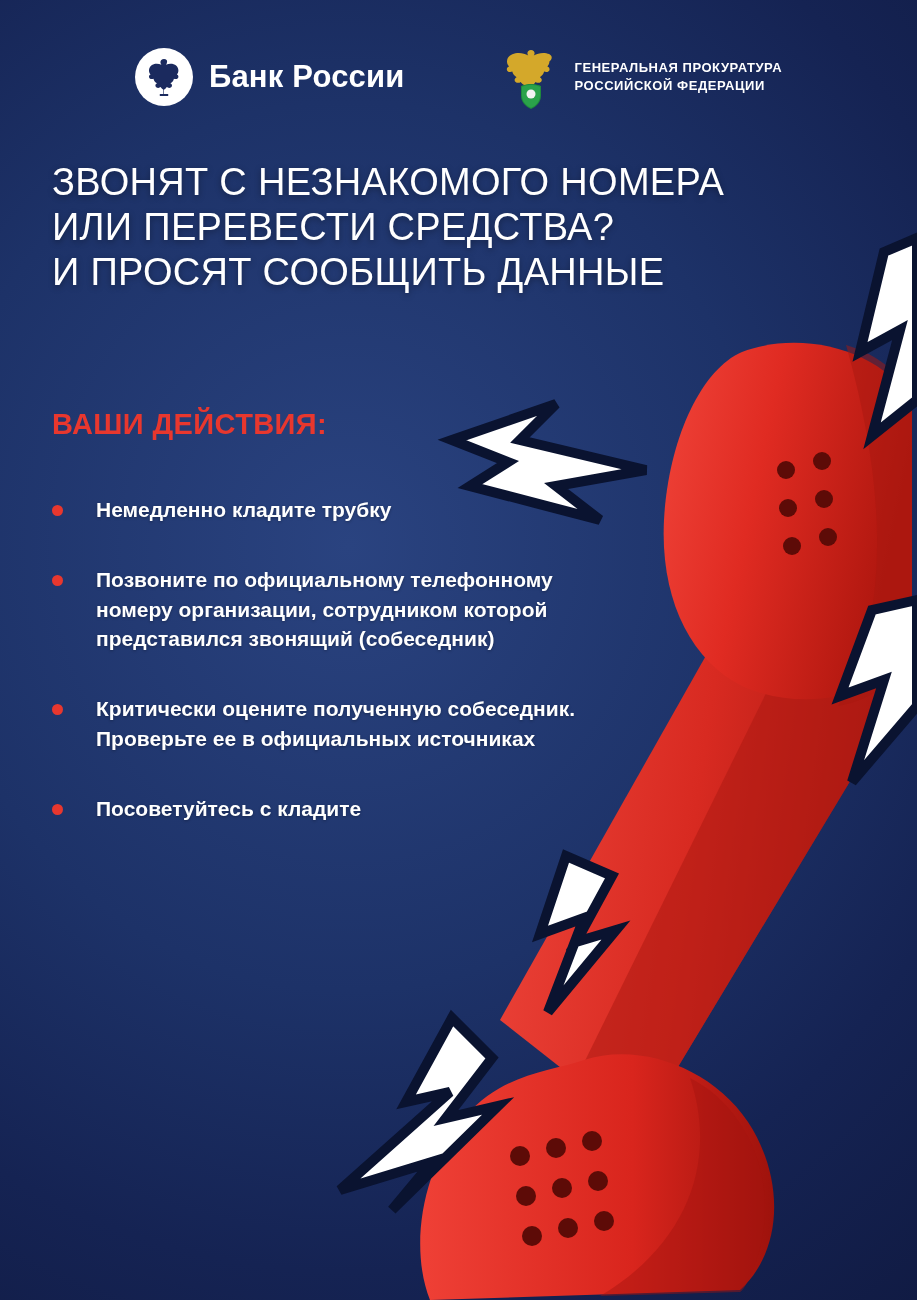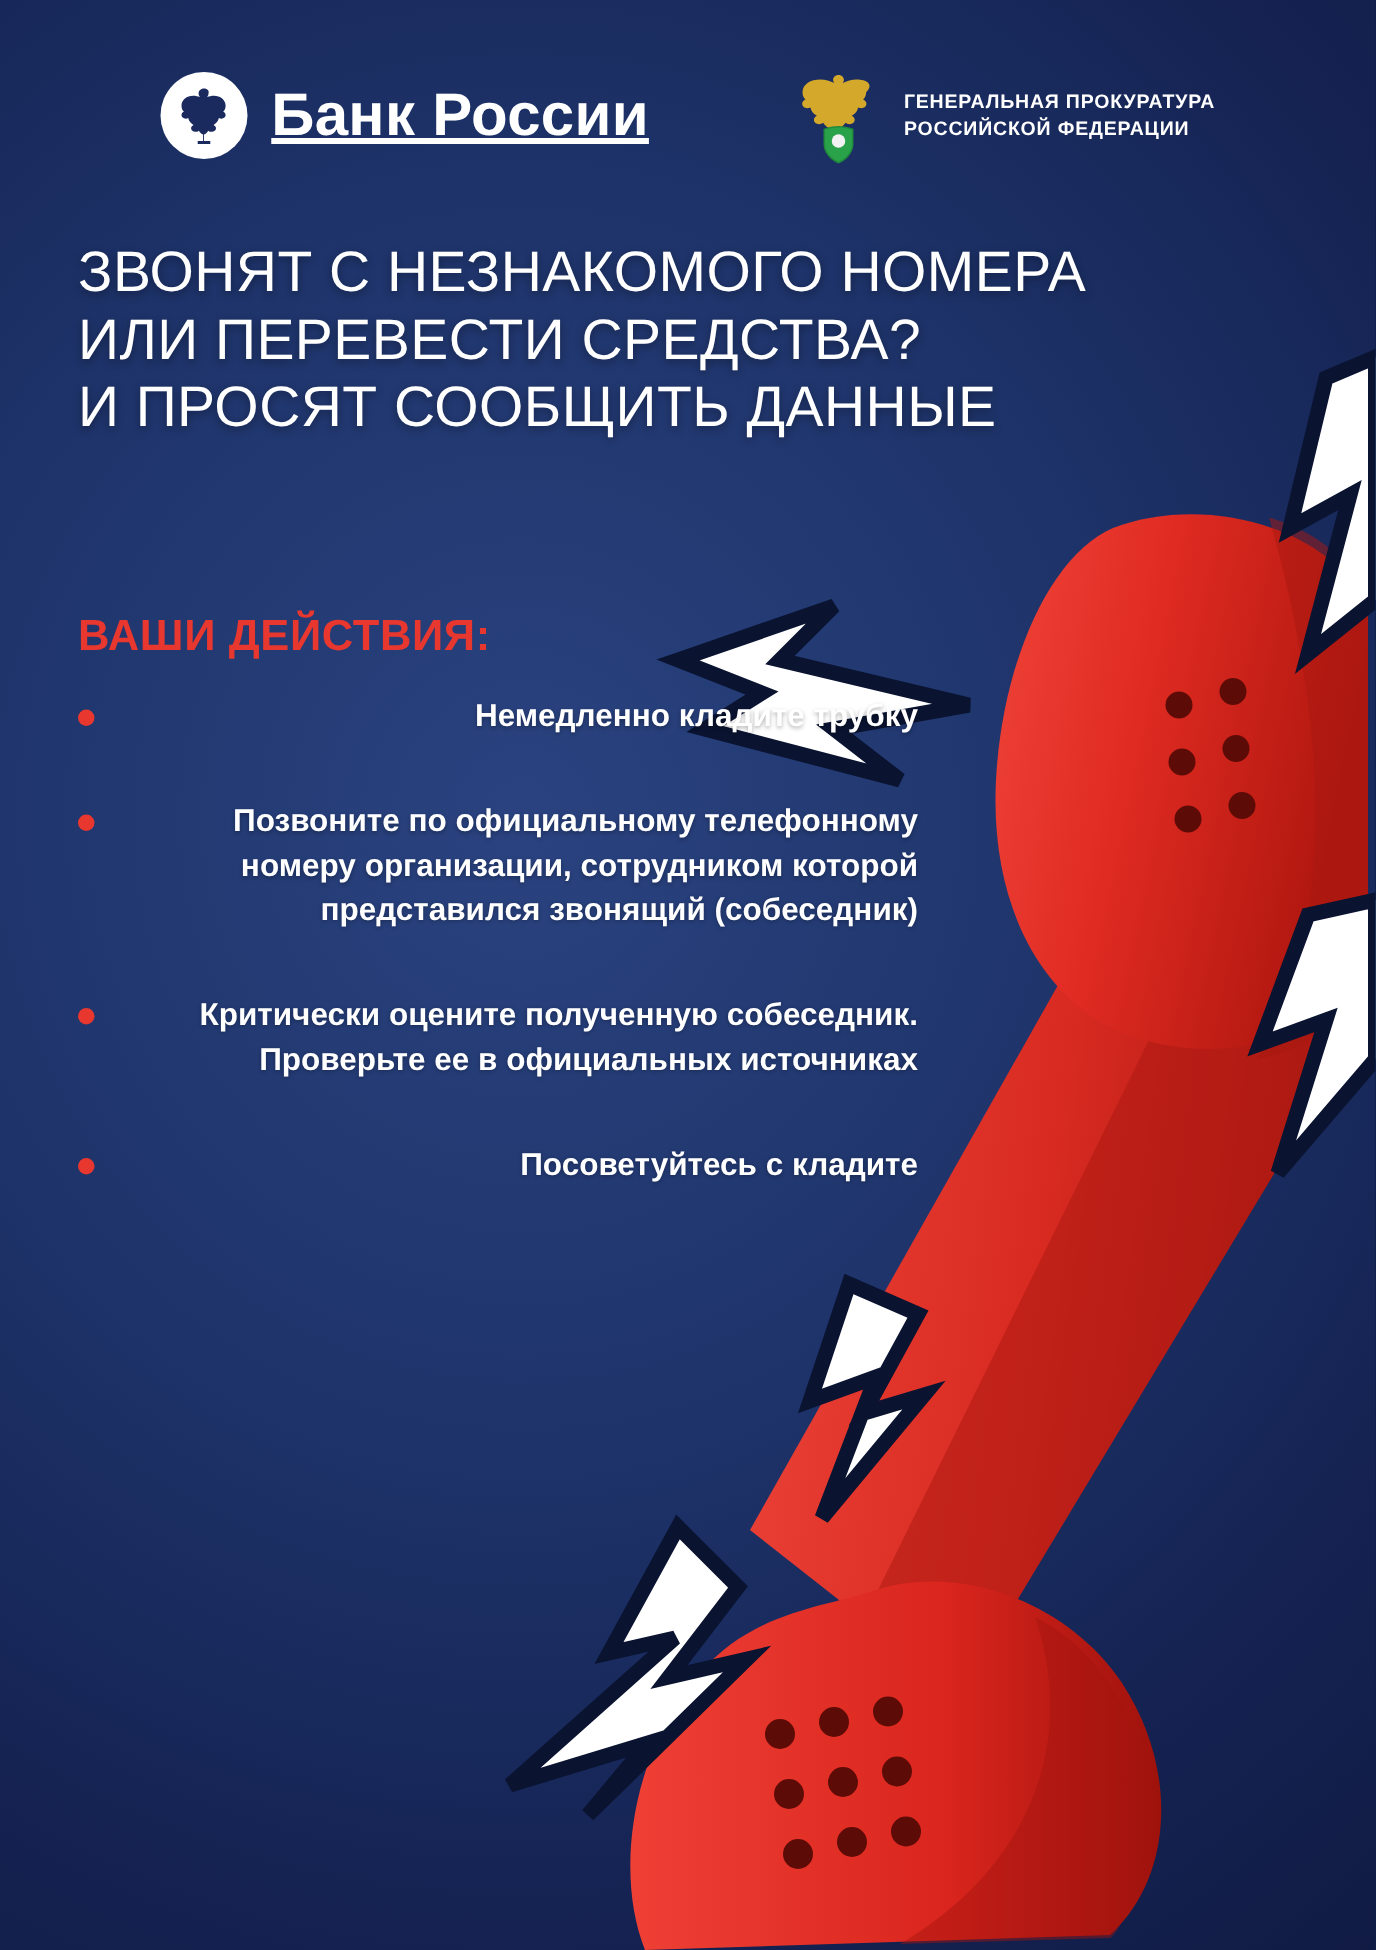--- a/index.html
+++ b/index.html
@@ -48,26 +48,25 @@
     height: 58px;
     border-radius: 50%;
     background: #ffffff;
     display: flex;
     align-items: center;
     justify-content: center;
     flex: none;
   }
   .cbr-emblem svg { display: block; }
   .cbr-name {
-    font-size: 40px;
+    font-size: 31px;
     font-weight: bold;
     letter-spacing: .2px;
     color: #ffffff;
     white-space: nowrap;
-    text-decoration: underline;
   }
   .gp-brand { display: flex; align-items: center; gap: 14px; }
   .gp-emblem { width: 60px; height: 66px; flex: none; }
   .gp-text {
     font-size: 13px;
     font-weight: bold;
     line-height: 1.38;
     letter-spacing: .55px;
     color: #ffffff;
     text-transform: uppercase;
@@ -98,27 +97,26 @@
     left: 52px;
     width: 560px;
     z-index: 5;
   }
   .actions-title {
     font-size: 29px;
     font-weight: bold;
     letter-spacing: .4px;
     text-transform: uppercase;
     color: #e8372e;
-    margin-bottom: 22px;
+    margin-bottom: 54px;
   }
   .bullet-list {
     list-style: none;
     margin: 0;
     padding: 0;
-    text-align: right;
   }
   .bullet-item {
     position: relative;
     padding-left: 44px;
     margin-bottom: 40px;
     font-size: 21px;
     line-height: 1.42;
     font-weight: bold;
     color: #ffffff;
     text-shadow: 0 1px 3px rgba(0,0,0,.3);

